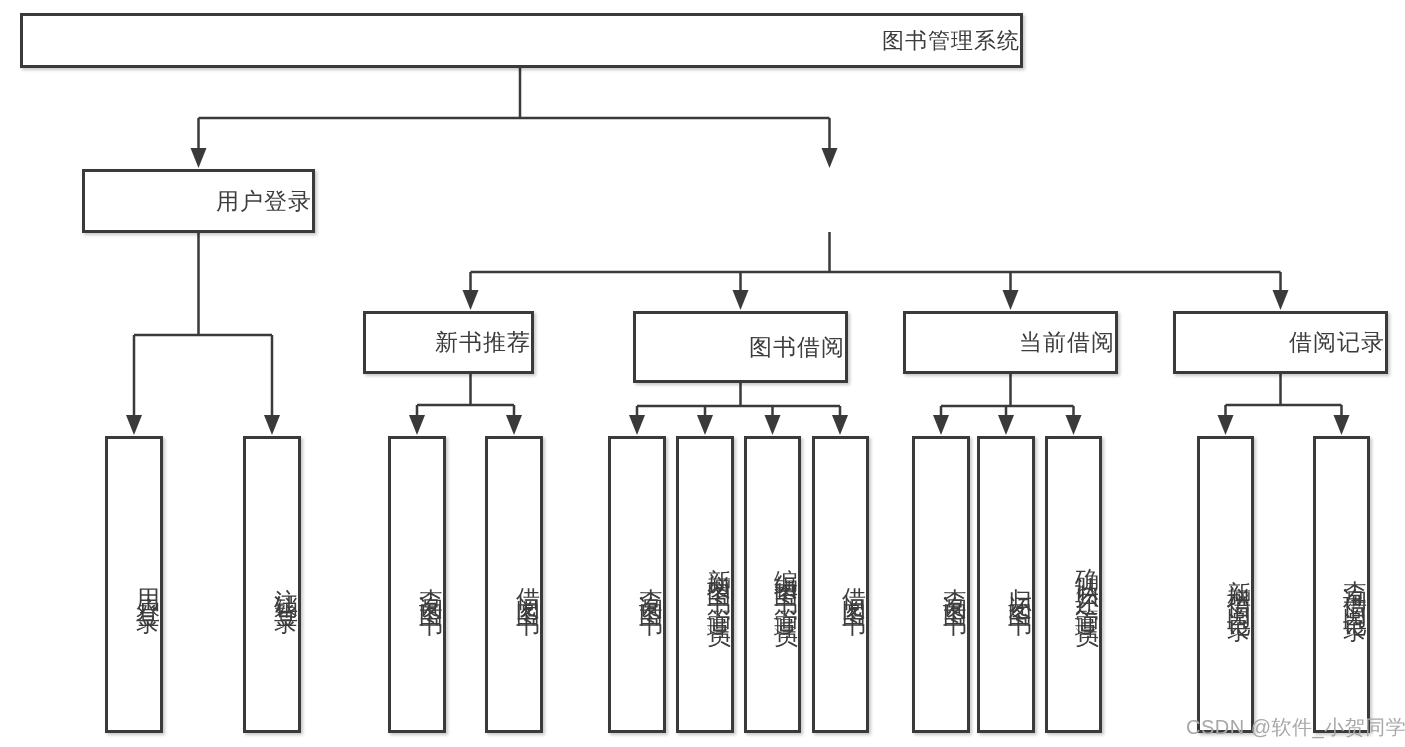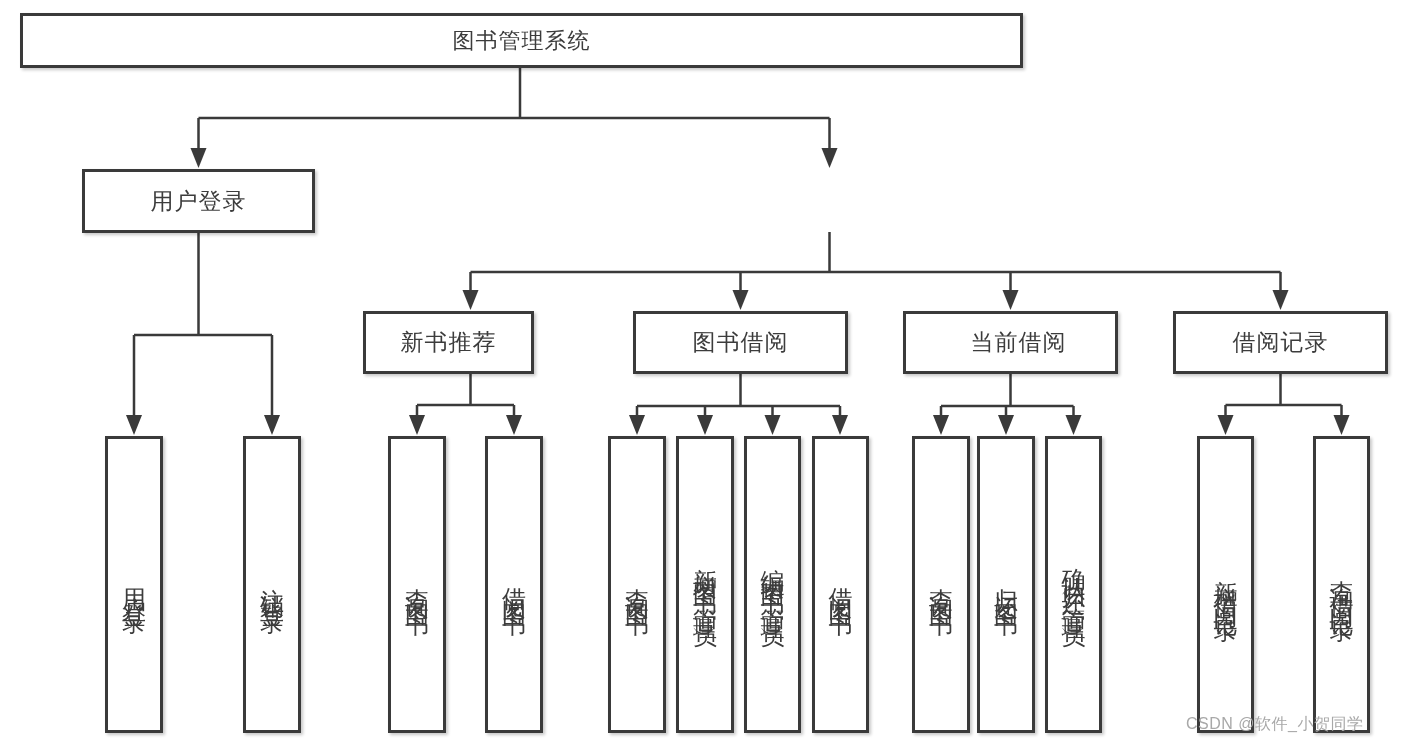--- a/index.html
+++ b/index.html
@@ -18,38 +18,38 @@
     overflow:hidden;
   }
   .connector-svg{position:absolute;left:0;top:0;width:1405px;height:747px;}
   .connector{stroke:var(--line);stroke-width:2.5;fill:none;}
   .arrowhead{fill:var(--line);stroke:none;}
   .node{
     position:absolute;
     box-sizing:border-box;
     background:var(--box-fill);
     border:3px solid var(--box-border);
-    display:flex;align-items:center;justify-content:center;
+    display:flex;align-items:center;justify-content:flex-end;
     box-shadow:2px 2px 3px rgba(0,0,0,0.22);
     color:var(--text);
   }
   .node .hlabel{font-size:23px;letter-spacing:1px;white-space:nowrap;}
   .node.root .hlabel{font-size:22px;}
   .leaf .vlabel{
     writing-mode:vertical-rl;
     text-orientation:mixed;
     font-size:24px;
     letter-spacing:8px;
     line-height:1;
     white-space:nowrap;
   }
   .watermark{
     position:absolute;
     left:1186px;top:714px;
-    font-size:16px;
+    font-size:20px;
     color:var(--watermark);
     letter-spacing:0.5px;
     white-space:nowrap;
     z-index:10;
   }
 </style>
 </head>
 <body>
 
 <div class="canvas">
@@ -97,21 +97,21 @@
     <span class="hlabel">图书管理系统</span>
   </div>
 
   <div class="node" style="left:82px;top:169px;width:233px;height:64px;">
     <span class="hlabel">用户登录</span>
   </div>
 
   <div class="node" style="left:363px;top:311px;width:171px;height:63px;">
     <span class="hlabel">新书推荐</span>
   </div>
-  <div class="node" style="left:633px;top:311px;width:215px;height:63px;">
+  <div class="node" style="left:633px;top:311px;width:215px;height:72px;">
     <span class="hlabel">图书借阅</span>
   </div>
   <div class="node" style="left:903px;top:311px;width:215px;height:63px;padding-left:16px;">
     <span class="hlabel">当前借阅</span>
   </div>
   <div class="node" style="left:1173px;top:311px;width:215px;height:63px;">
     <span class="hlabel">借阅记录</span>
   </div>
 
   <div class="node leaf" style="left:105px;top:436px;width:58px;height:297px;">

